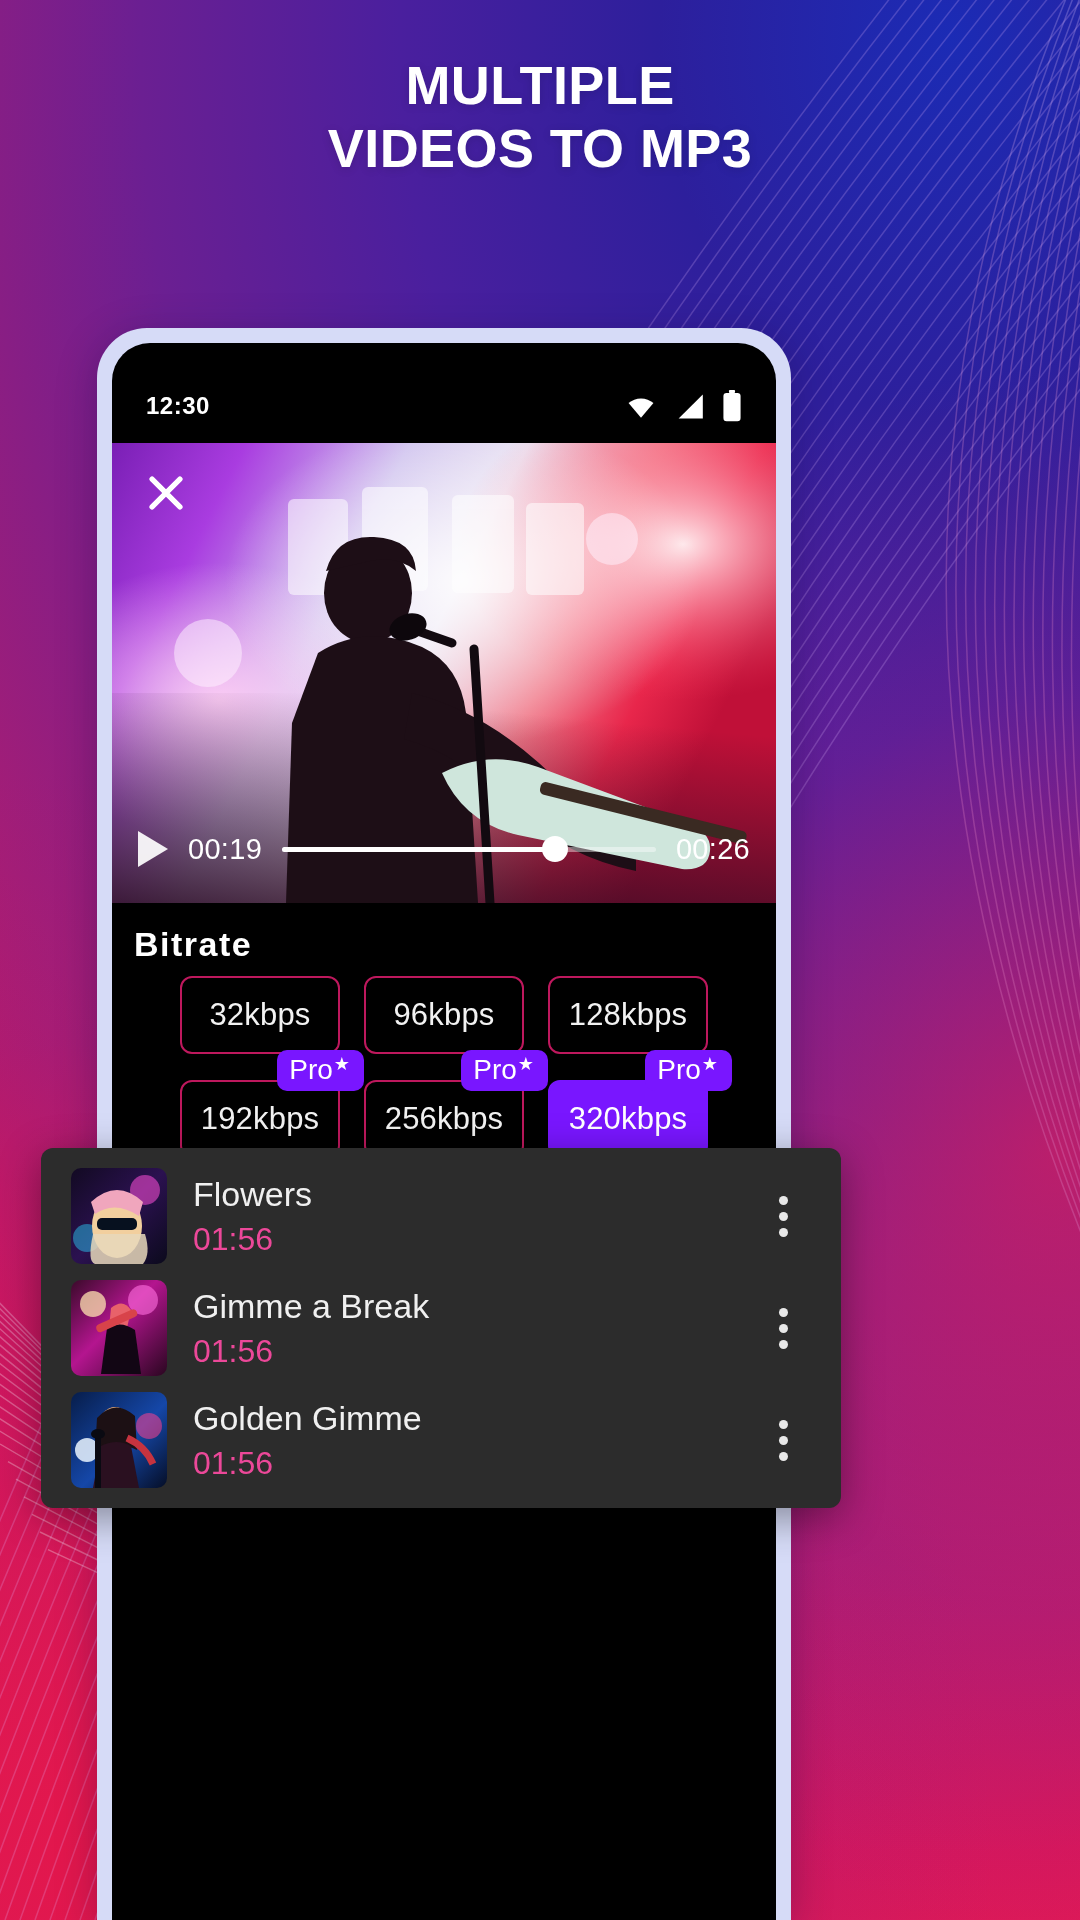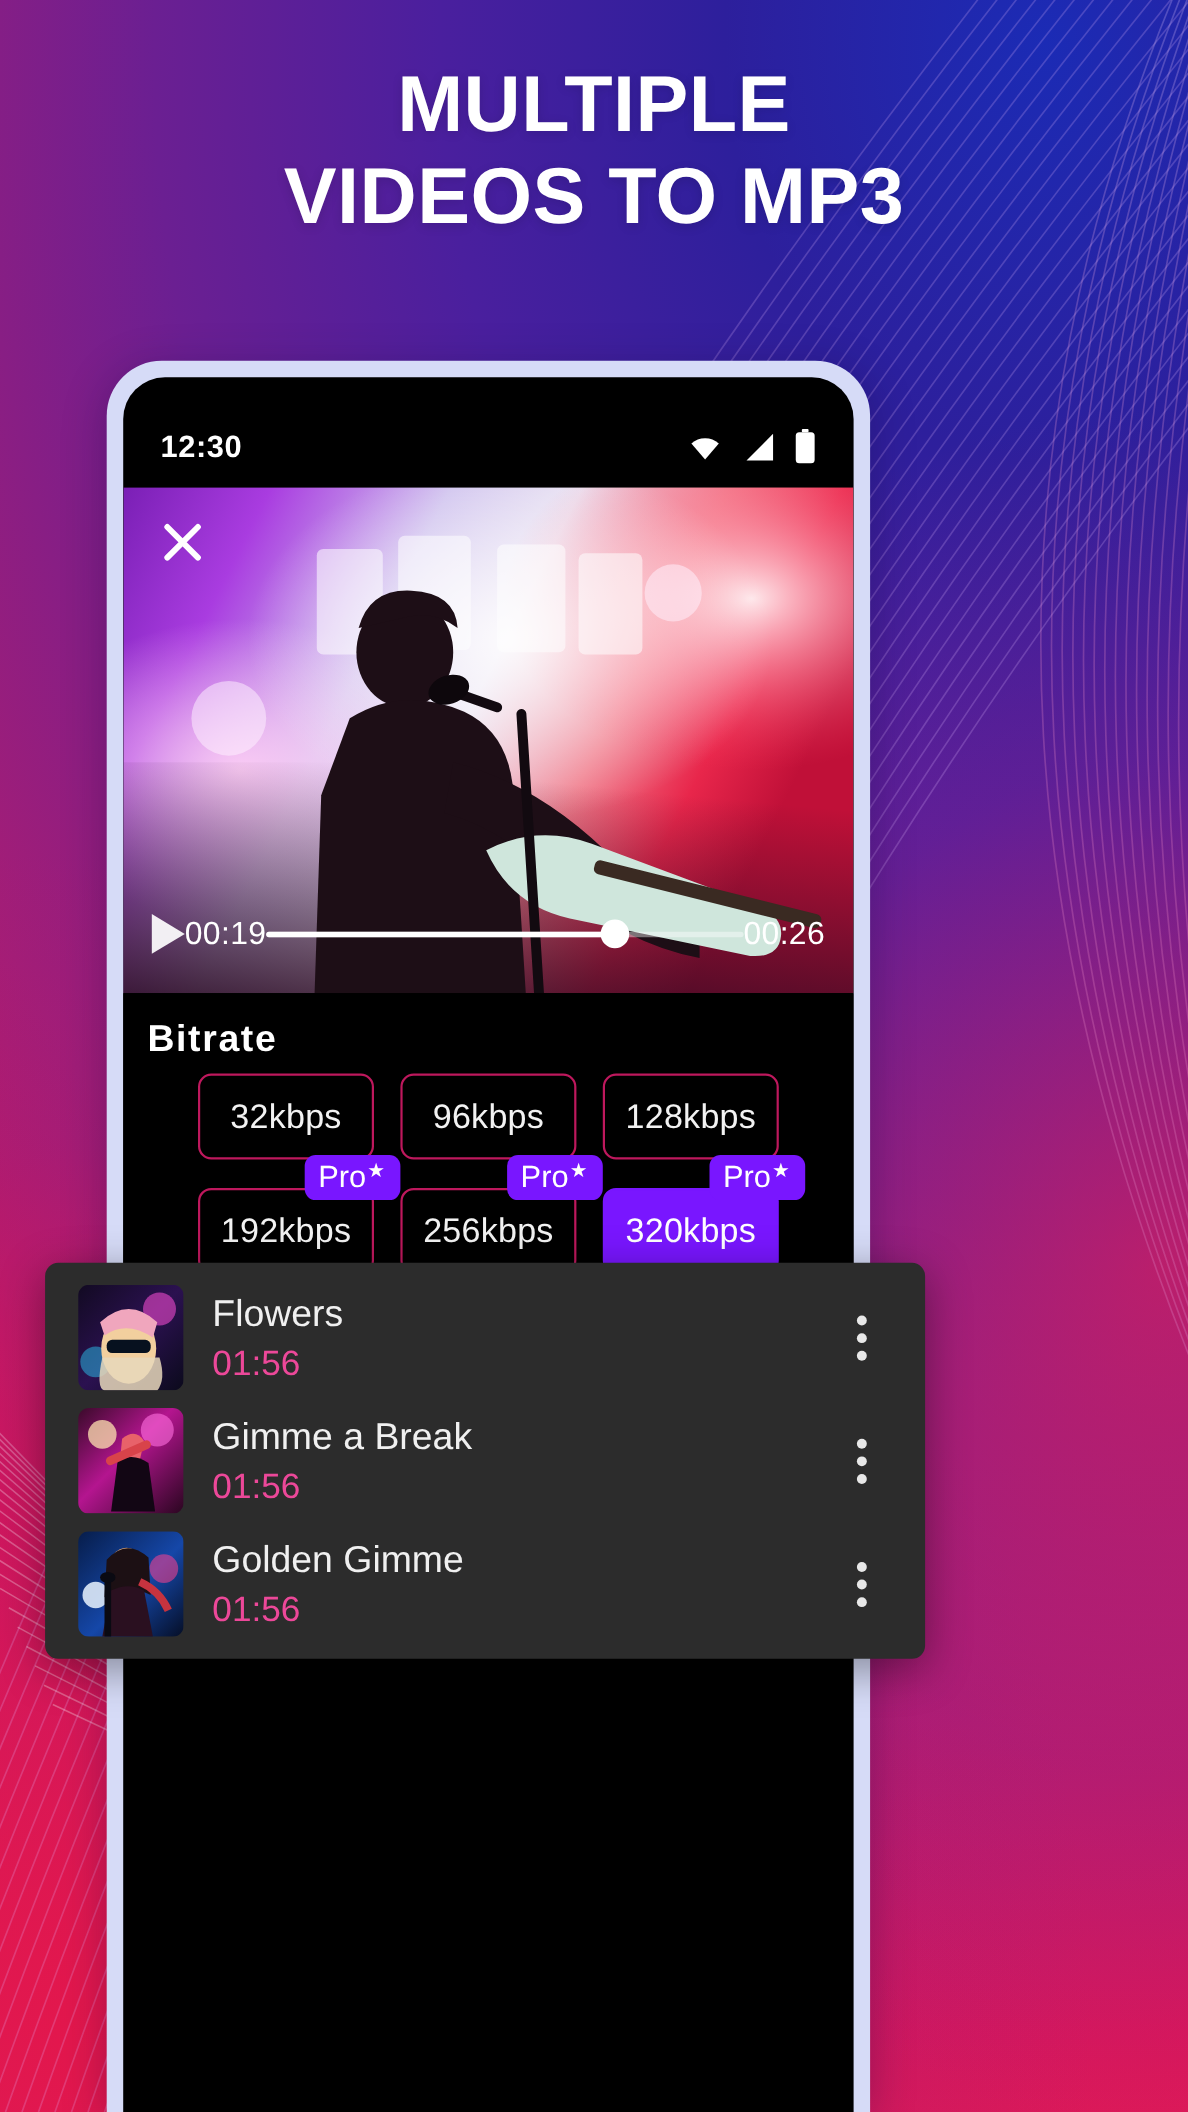--- a/index.html
+++ b/index.html
@@ -27,21 +27,21 @@
     position:absolute; inset:0;
     background:
       radial-gradient(90% 60% at 98% 60%, rgba(244,30,80,0.55) 0%, rgba(190,30,120,0.20) 40%, rgba(0,0,0,0) 68%);
   }
   .bg-lines { position:absolute; inset:0; }
 
   
   #headline {
     position:absolute; top:54px; left:0; width:1080px;
     text-align:center; color:#fff;
-    font-weight:bold; font-size:72px; line-height:1.16;
+    font-weight:bold; font-size:54px; line-height:1.16;
     letter-spacing:0.4px;
     text-shadow:0 2px 10px rgba(0,0,0,0.13);
   }
   #headline .l2 { display:block; }
 
   
   #phone {
     position:absolute; left:97px; top:328px;
     width:694px; height:1592px;
     background:#d6dbf7;
@@ -57,40 +57,40 @@
     position:relative;
   }
 
   
   #statusbar {
     height:100px; width:100%;
     display:flex; align-items:center;
     padding:26px 34px 0 34px;
     color:#fff;
   }
-  #status-time { font-size:28px; font-weight:bold; letter-spacing:0.5px;text-align:center; }
+  #status-time { font-size:24px; font-weight:bold; letter-spacing:0.5px;text-align:center; }
   #status-icons { margin-left:auto; display:flex; align-items:center; gap:16px; }
 
   
   #video-area {
     position:relative; width:100%; height:460px;
     overflow:hidden;
   }
   .vid-img { position:absolute; inset:0; }
   #close-icon-btn {
     position:absolute; left:26px; top:22px;
     width:56px; height:56px;
     display:flex; align-items:center; justify-content:center;
     z-index:6;
   }
 
   #player-bar {
     position:absolute; left:0; right:0; bottom:26px;
     height:56px; display:flex; align-items:center;
-    padding:0 26px; z-index:6;
+    padding:0 26px; gap:20px; z-index:6;
   }
   #play-icon {
     width:0; height:0;
     border-left:30px solid rgba(255,255,255,0.92);
     border-top:18px solid transparent;
     border-bottom:18px solid transparent;
     flex:0 0 auto;
   }
   .time-lbl { color:#fff; font-size:29px; letter-spacing:0.3px; flex:0 0 auto; }
   #scrub-wrap { flex:1 1 auto; position:relative; height:28px; display:flex; align-items:center; }

